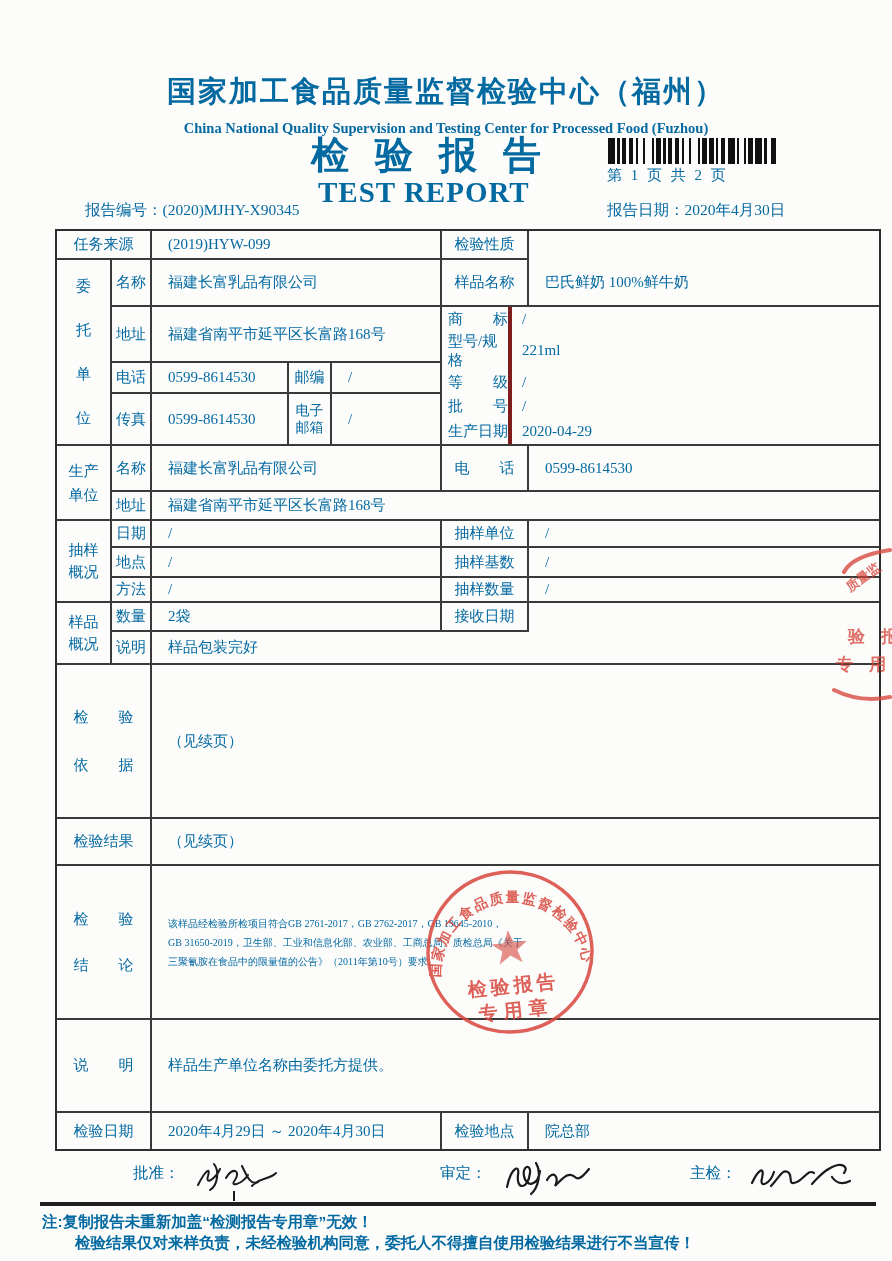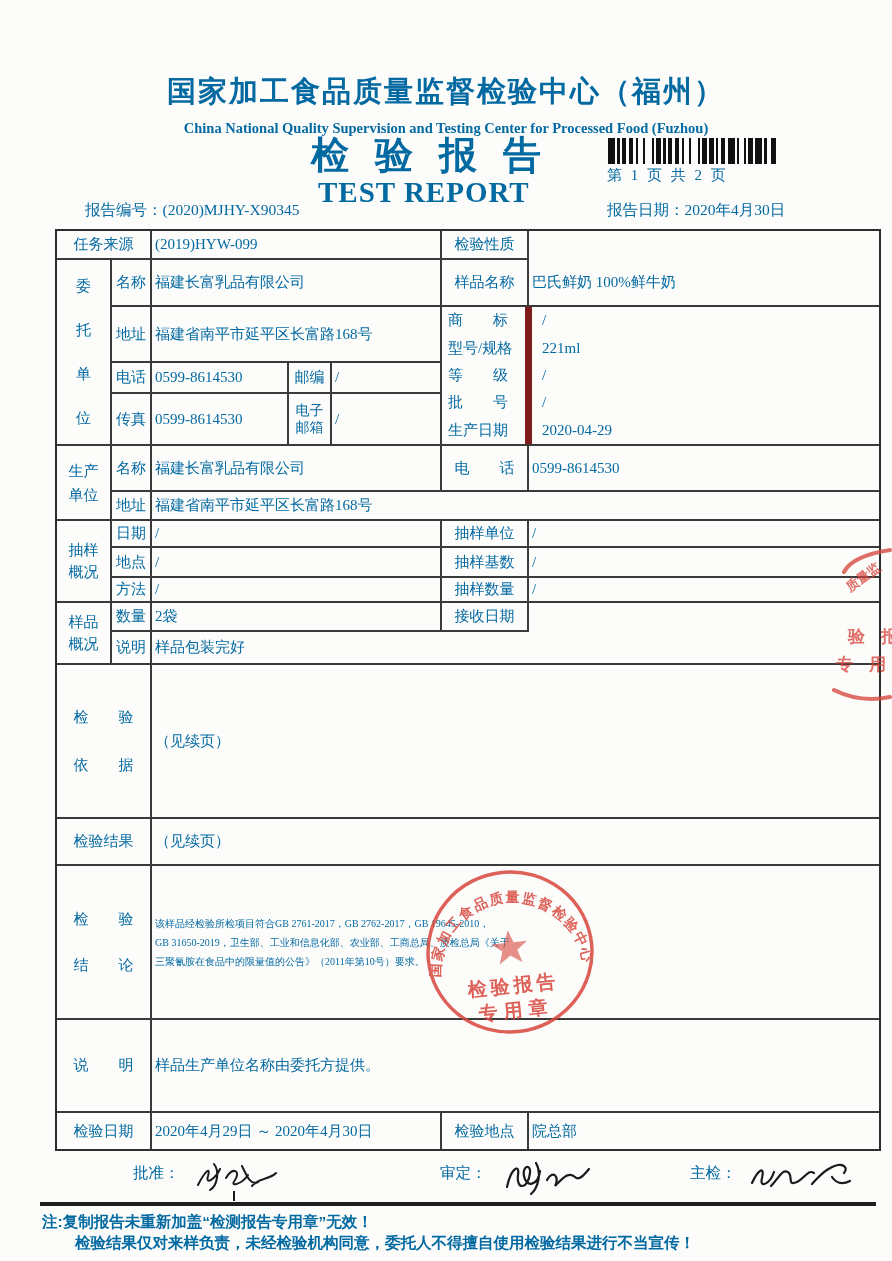--- a/index.html
+++ b/index.html
@@ -15,35 +15,35 @@
   .report-no{left:85px;top:200px;font-size:15.5px;}
   .report-date{left:607px;top:200px;font-size:15.5px;}
 
   .tbl{position:absolute;left:55px;top:229px;display:grid;
        grid-template-columns:55px 40px 137px 43px 110px 87px 350px;
        grid-template-rows:29px 47px 56px 31px 52px 46px 29px 27px 30px 25px 29px 33px 154px 47px 154px 93px 36px;
        border:2px solid #2e2e2e;background:transparent;}
   .c{border-right:2px solid #3a3a3a;border-bottom:2px solid #3a3a3a;display:flex;
      align-items:center;font-size:15px;overflow:hidden;}
   .lab{justify-content:center;text-align:left;}
-  .val{padding-left:3px;}
+  .val{padding-left:16px;}
   .nbr{border-right:none;}
   .nbb{border-bottom:none;}
   .pre{white-space:pre-line;}
   .vgroup{line-height:44px;}
   .vgroup2{line-height:24px;}
   .vgroup3{line-height:22px;}
   .two-line{line-height:17px;font-size:14px;}
   .wide-lab{line-height:48px;}
   .wide-lab2{line-height:46px;}
   .concl{font-size:10px;line-height:19px;align-items:center;}
   .attrs{grid-area:3/6/6/8;border-right:none;border-bottom:2px solid #3a3a3a;
          display:flex;flex-direction:column;}
   .attr-row{display:flex;flex:1;}
-  .al{width:90px;border-right:7px solid #7f1d1d;display:flex;align-items:center;
+  .al{width:70px;border-right:4px solid #7f1d1d;display:flex;align-items:center;
       padding-left:6px;font-size:15px;box-sizing:border-box;}
   .av{display:flex;align-items:center;padding-left:10px;font-size:15px;}
 
   .sig-row{position:absolute;top:1155px;left:0;width:892px;height:48px;}
   .sig-label{position:absolute;top:8px;font-size:15.5px;}
   .sig{position:absolute;top:0;}
   .rule{position:absolute;left:40px;top:1202px;width:836px;height:4px;background:#1f1f1f;}
   .note1{position:absolute;left:42px;top:1212px;font-size:15.5px;font-weight:bold;
          font-family:"Liberation Sans","DejaVu Sans",sans-serif;}
   .note2{position:absolute;left:75px;top:1233px;font-size:15.5px;font-weight:bold;

